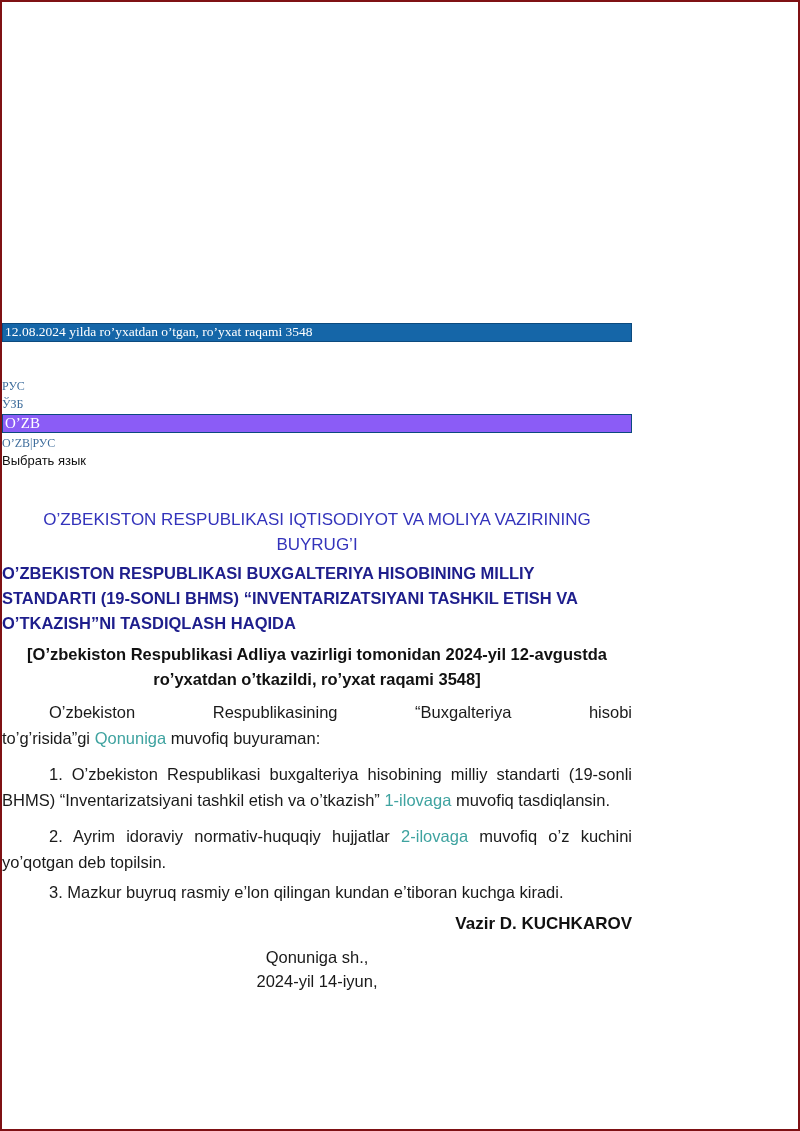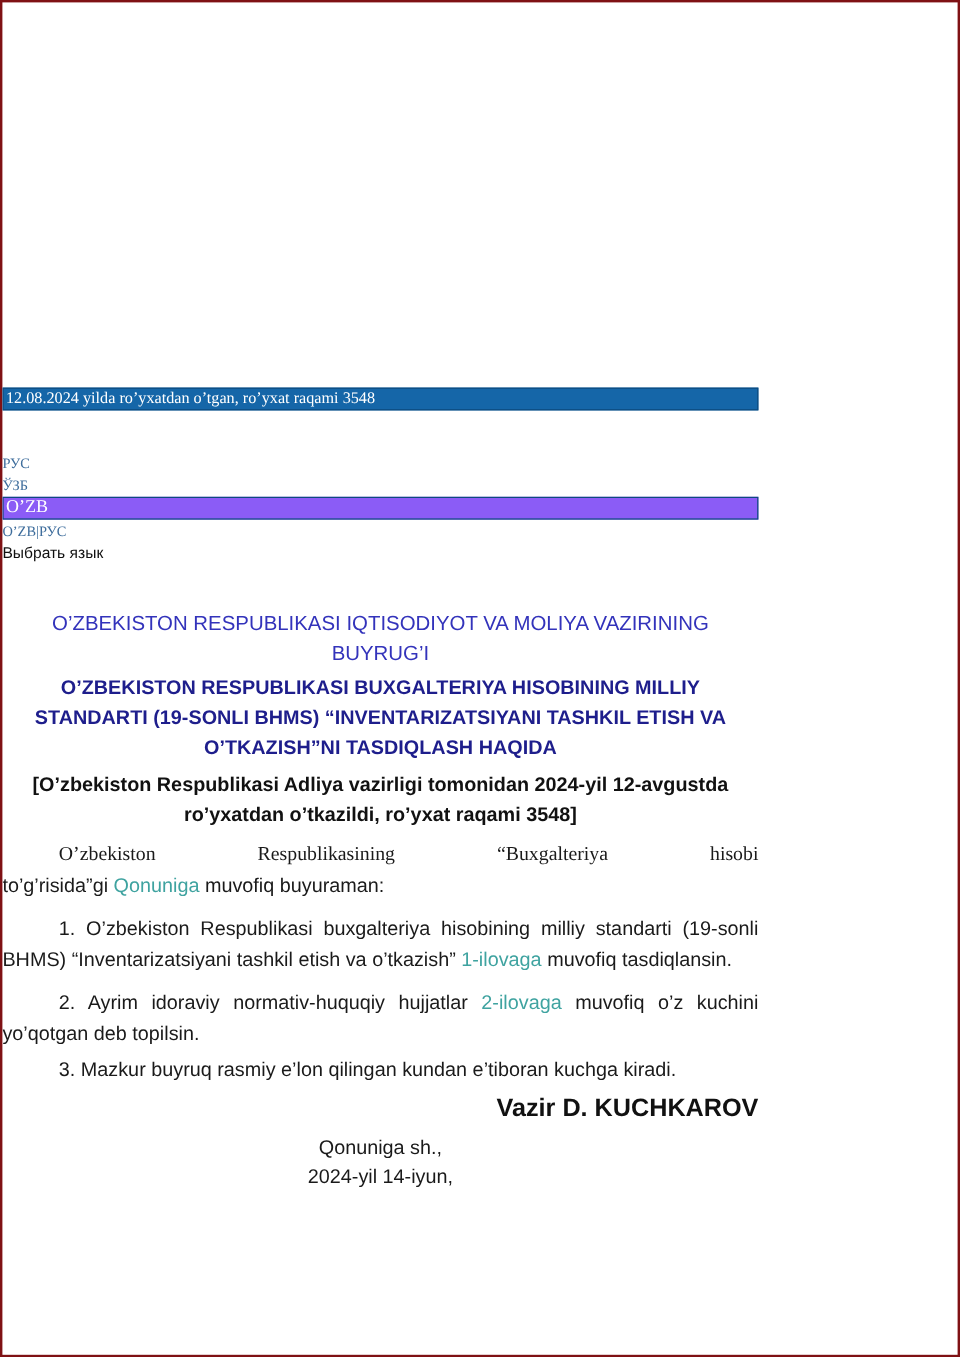--- a/index.html
+++ b/index.html
@@ -69,21 +69,21 @@
   .doc-title {
     margin: 38px 0 0 0;
     text-align: center;
     font-size: 17px;
     font-weight: 400;
     line-height: 25px;
     color: #3333bb;
   }
   .doc-subtitle {
     margin: 4px 0 0 0;
-    text-align: center;
+    text-align: left;
     font-size: 16.5px;
     font-weight: 700;
     line-height: 25px;
     color: #1e1e8c;
   }
   .doc-regnote {
     margin: 6px 0 0 0;
     text-align: center;
     font-size: 16.5px;
     font-weight: 700;
@@ -98,32 +98,31 @@
     text-align: justify;
     text-indent: 47px;
     color: #1a1a1a;
   }
   .para.intro { margin-top: 7px; text-indent: 0; }
   .force-line {
     display: block;
     text-align: justify;
     text-align-last: justify;
     text-indent: 47px;
-    font-family: Liberation Serif, serif;
   }
   .para.p3 { margin-top: 4px; }
   a.doc-link {
     color: #3fa3a0;
     text-decoration: none;
     cursor: pointer;
   }
   .signature {
     margin: 8px 0 0 0;
     text-align: right;
-    font-size: 21px;
+    font-size: 17px;
     font-weight: 700;
     color: #111111;
     line-height: 22px;
   }
   .place-date {
     margin: 10px 0 0 0;
     text-align: center;
     font-size: 16.5px;
     line-height: 24px;
     color: #1a1a1a;

